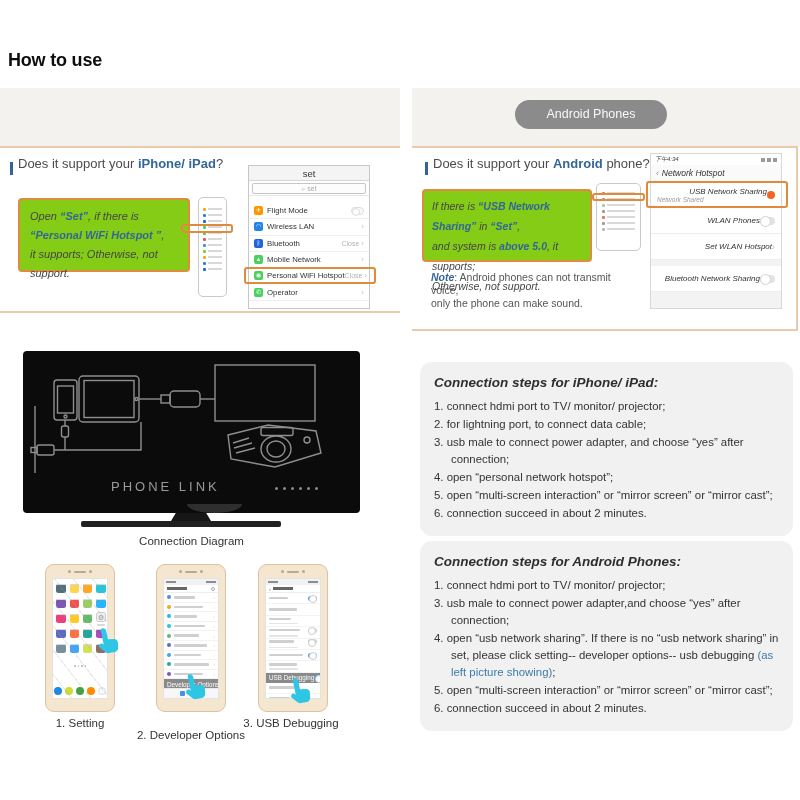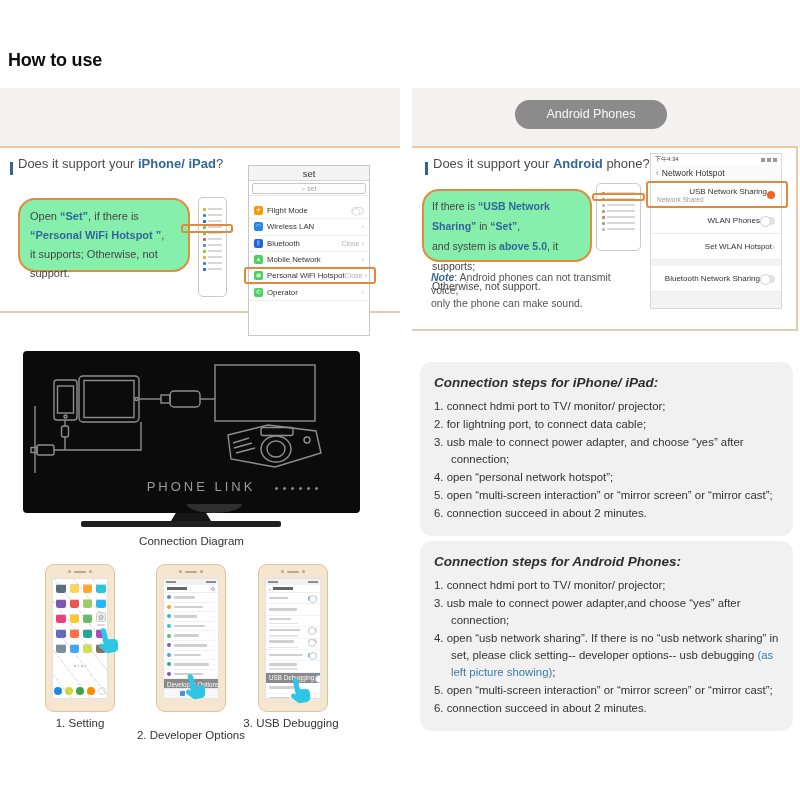--- a/index.html
+++ b/index.html
@@ -16,69 +16,69 @@
   .pill.l { left:117px; } .pill.r { left:515px; }
 
   .tan { background:#e9cbab; }
 
   .qbar { width:3px; height:13px; background:#33639c; top:162px; }
   .qtext { top:156px; font-size:13px; color:#4b4b4b; }
   .seg-a { color:#336699; font-weight:bold; }
   .seg-link { color:#3a7ca8; }
   .seg-ni { color:#336699; font-style:italic; font-weight:bold; }
 
-  .tipbox { border:2px solid #df8c3e; border-radius:17px; background:#86efac; color:#454545; }
+  .tipbox { border:2px solid #df8c3e; border-radius:4px; background:#84cc16; color:#454545;font-style:italic; }
   .tipbox.l { left:18px; top:198px; width:172px; height:74px; padding:7px 10px; font-size:11px; line-height:19px; }
   .tipbox.r { left:422px; top:189px; width:170px; height:73px; padding:5px 8px; font-size:10.5px; line-height:20px; }
 
   .note { left:431px; top:271px; width:190px; font-size:10.5px; line-height:13px; color:#555; }
 
   
   .mini { background:#fff; border:1px solid #c9c9c9; border-radius:5px; }
   .mini .mrow { display:flex; align-items:center; gap:2px; padding:0 2px; height:6px; }
   .mini .mdot { width:3px; height:3px; border-radius:1px; flex:none; }
   .mini .mbar { height:2px; background:#d9d9d9; flex:1; }
   .hlrect-abs { border:2px solid #e08a3c; border-radius:3px; background:transparent; }
 
   
-  .ioslist { left:248px; top:165px; width:122px; height:171px; background:#fff; border:1px solid #c7c7c7; }
+  .ioslist { left:248px; top:165px; width:122px; height:144px; background:#fff; border:1px solid #c7c7c7; }
   .ios-title { height:15px; line-height:15px; text-align:center; font-size:9.5px; color:#333; background:#f4f4f4; border-bottom:1px solid #d6d6d6; }
   .ios-search { height:15px; padding:2px 3px; border-bottom:1px solid #e8e8e8; }
   .ios-search .field { height:11px; border:1px solid #c6c6c6; border-radius:2px; background:#fdfdfd; text-align:center; font-size:7px; color:#a9a9a9; line-height:10px; }
   #ios-rows { margin-top:7px; }
   .irow { position:relative; display:flex; align-items:center; height:16.3px; padding:0 5px; border-bottom:1px solid #efefef; background:#fff; }
   .iicon { width:9px; height:9px; border-radius:2px; margin-right:4px; color:#fff; font-size:6px; line-height:9px; text-align:center; flex:none; }
   .ilabel { flex:1; font-size:7.8px; color:#333; white-space:nowrap; }
   .iacc { font-size:7px; color:#b2b2b2; margin-right:2px; }
   .ichev { font-size:8px; color:#c3c3c3; }
   .itoggle { width:13px; height:8px; border-radius:4px; border:1px solid #dcdcdc; background:#fafafa; position:relative; }
   .itoggle::after { content:""; position:absolute; left:0; top:0; width:6px; height:6px; border-radius:50%; background:#fff; border:1px solid #ddd; }
   .hlrect { position:absolute; left:-5px; right:-7px; top:-1px; bottom:-1px; border:2px solid #e08a3c; border-radius:3px; pointer-events:none; }
 
   
-  .apanel { left:650px; top:153px; width:132px; height:156px; background:#f3f3f3; border:1px solid #d8d8d8; }
+  .apanel { left:650px; top:153px; width:132px; height:156px; background:#f3f3f3; border:1px solid #d8d8d8;font-style:italic; }
   .astatus { height:11px; background:#fff; display:flex; align-items:center; justify-content:space-between; padding:0 4px; font-size:6px; color:#444; }
   .astatus .sicons { display:flex; gap:2px; }
   .astatus .sb { width:4px; height:4px; background:#9a9a9a; }
   .aheader { height:17px; line-height:17px; background:#fafafa; border-bottom:1px solid #e3e3e3; font-size:8.5px; color:#333; padding-left:5px; }
   .aheader .back { color:#888; margin-right:3px; }
   .arow { position:relative; display:flex; align-items:center; height:26px; padding:0 6px; background:#fff; border-bottom:1px solid #ececec; }
   .arow.gap { margin-top:6px; }
   .alab { flex:1; }
   .alab .t { font-size:8px; color:#333;text-align:right; }
   .alab .s { font-size:6.5px; color:#9c9c9c; }
   .adot { width:8px; height:8px; border-radius:50%; background:#f26522; }
   .atog { width:15px; height:8px; border-radius:4px; background:#e3e3e3; position:relative; }
   .atog::after { content:""; position:absolute; left:0; top:-0.5px; width:9px; height:9px; border-radius:50%; background:#fff; border:1px solid #d2d2d2; }
   .achev { font-size:9px; color:#bbb; }
 
   
   .tv { left:23px; top:351px; width:337px; height:162px; background:#0b0b0b; border-radius:4px; }
   .tv svg { position:absolute; left:0; top:0; }
-  .tv-text { left:88px; top:128px; width:180px; text-align:center; font-size:13px; letter-spacing:3px; color:#9a9a9a; }
+  .tv-text { left:88px; top:128px; width:180px; font-size:13px; letter-spacing:3px; color:#9a9a9a; }
   .tv-dots { left:252px; top:136px; display:flex; gap:5px; }
   .tv-dots i { width:3px; height:3px; border-radius:50%; background:#8a8a8a; }
   .tv-notch { left:164px; top:153px; width:55px; height:9px; background:#2e2e2e; border-radius:0 0 28px 28px / 0 0 9px 9px; }
   .stand-neck { left:171px; top:513px; width:40px; height:8px; background:#161616; clip-path:polygon(12% 0,88% 0,100% 100%,0 100%); }
   .stand-base { left:81px; top:521px; width:200px; height:6px; background:#202020; border-radius:2px; }
   .diagram-caption { left:23px; top:535px; width:337px; text-align:center; font-size:11.5px; color:#333; }
 
   
   .stepbox { left:420px; width:373px; background:#f1f1f1; border-radius:12px; padding:13px 14px; }
   .stepbox.i { top:362px; min-height:148px; }

